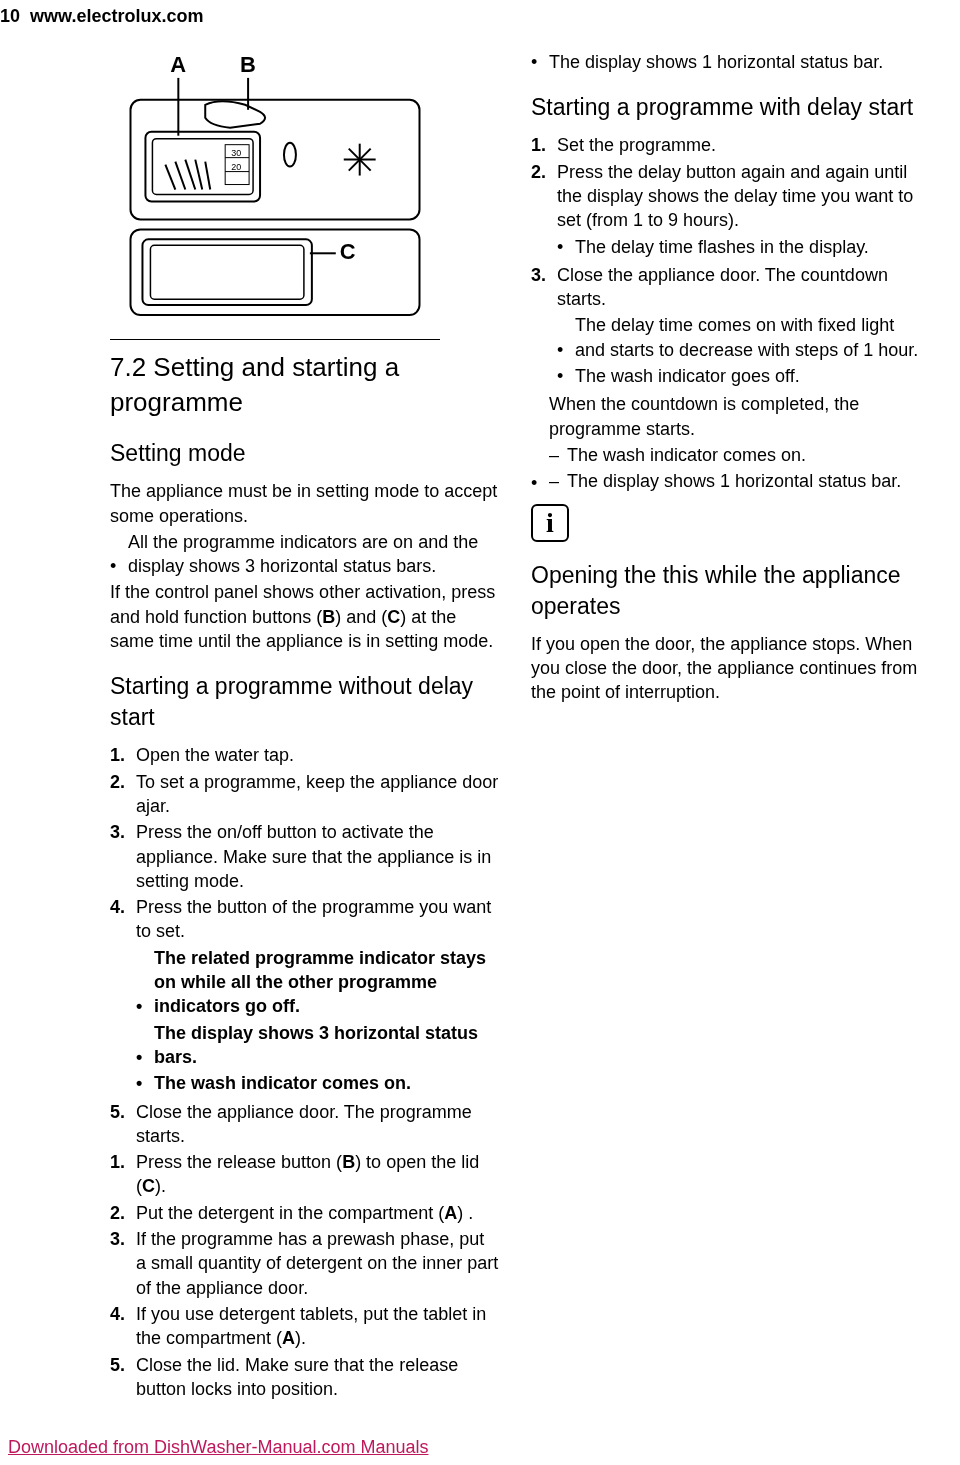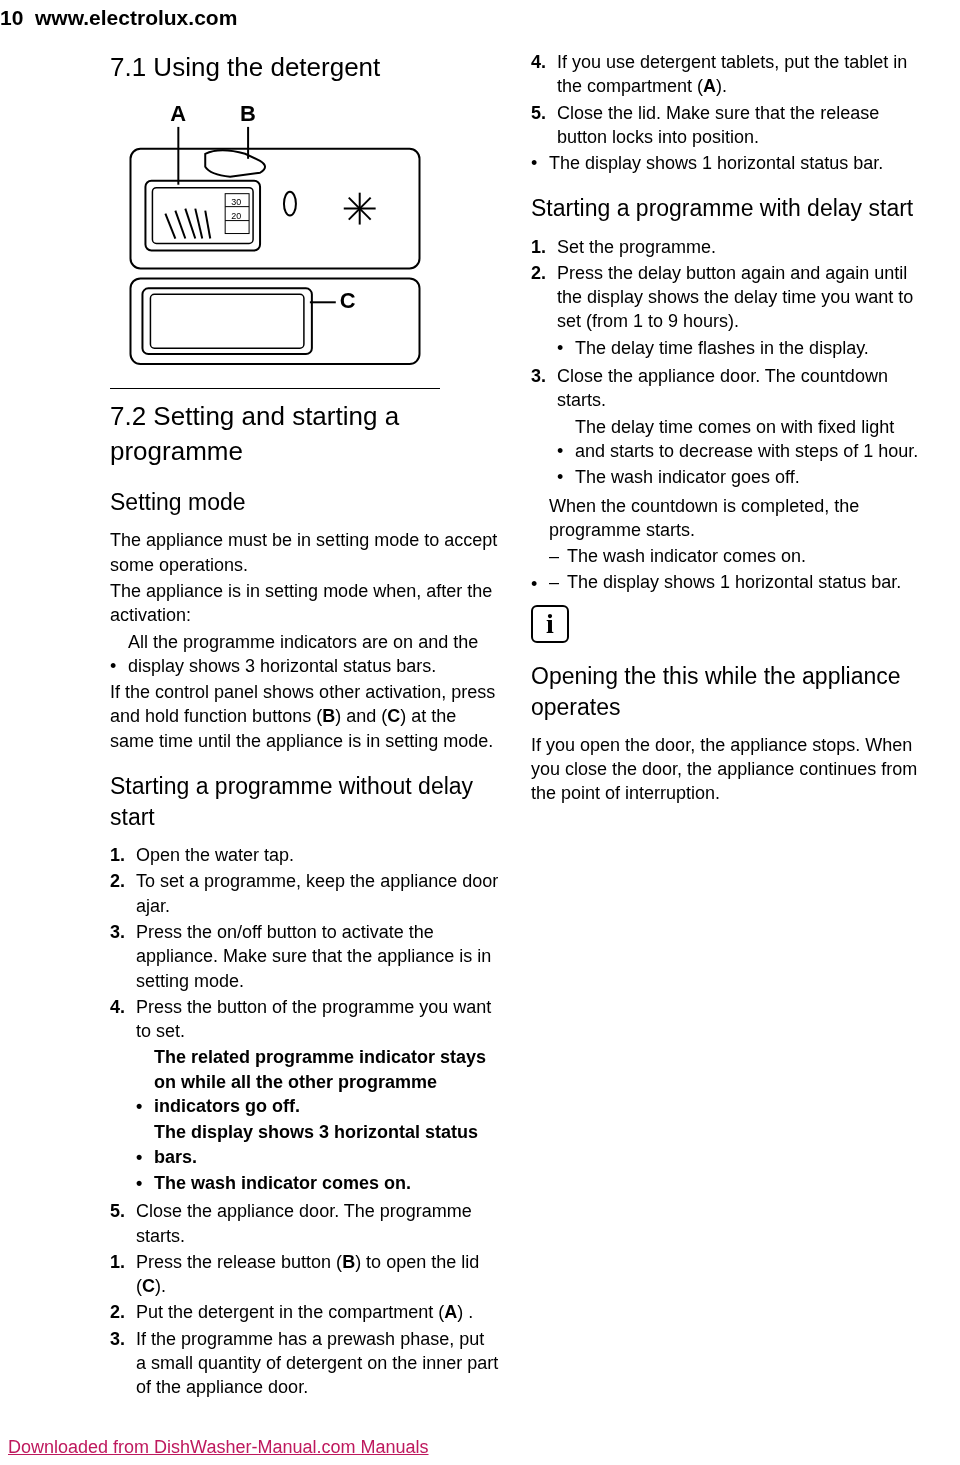--- a/index.html
+++ b/index.html
@@ -11,21 +11,21 @@
     width: 960px;
     height: 1465px;
     position: relative;
     background: #fff;
   }
   .header {
     position: absolute;
     top: 4px;
     left: 0;
     font-weight: bold;
-    font-size: 21px;
+    font-size: 18px;
   }
   .content {
     position: absolute;
     top: 50px;
     left: 110px;
     right: 40px;
     bottom: 40px;
     columns: 2;
     column-gap: 32px;
     column-fill: auto;
@@ -68,21 +68,20 @@
 </style>
 </head>
 <body>
 
 <div class="header">
   <span>10</span>&nbsp;&nbsp;<span>www.electrolux.com</span>
 </div>
 
 <div class="content">
 
-  <div class="h1">7.1 Using the detergent</div>
 
   <div class="diagram">
     <svg viewBox="0 0 330 290">
       <text x="60" y="22" font-size="22" font-weight="bold" font-family="Arial">A</text>
       <text x="130" y="22" font-size="22" font-weight="bold" font-family="Arial">B</text>
       <line x1="68" y1="28" x2="68" y2="86" stroke="#000" stroke-width="2"></line>
       <line x1="138" y1="28" x2="138" y2="60" stroke="#000" stroke-width="2"></line>
 
       <rect x="20" y="50" width="290" height="120" rx="10" fill="none" stroke="#000" stroke-width="2"></rect>
 
@@ -117,21 +116,20 @@
       <rect x="40" y="196" width="154" height="54" rx="4" fill="none" stroke="#000" stroke-width="1.5"></rect>
       <text x="230" y="210" font-size="22" font-weight="bold" font-family="Arial">C</text>
       <line x1="226" y1="204" x2="200" y2="204" stroke="#000" stroke-width="2"></line>
     </svg>
   </div>
 
   <div class="h1" style="margin-top:4px">7.2 Setting and starting a programme</div>
 
   <div class="h2">Setting mode</div>
   <p class="para">The appliance must be in setting mode to accept some operations.</p>
-  <p class="para">The appliance is in setting mode when, after the activation:</p>
   <ul class="bul">
     <li>
         <span class="bmark"></span>
         <span class="btext">All the programme indicators are on and the display shows 3 horizontal status bars.</span>
       </li>
   </ul>
   <p class="para"><span>If the control panel shows other activation, press and hold function buttons (</span><b>B</b><span>) and (</span><b>C</b><span>) at the same time until the appliance is in setting mode.</span></p>
 
   <div class="h2">Starting a programme without delay start</div>
   <ol class="num">

